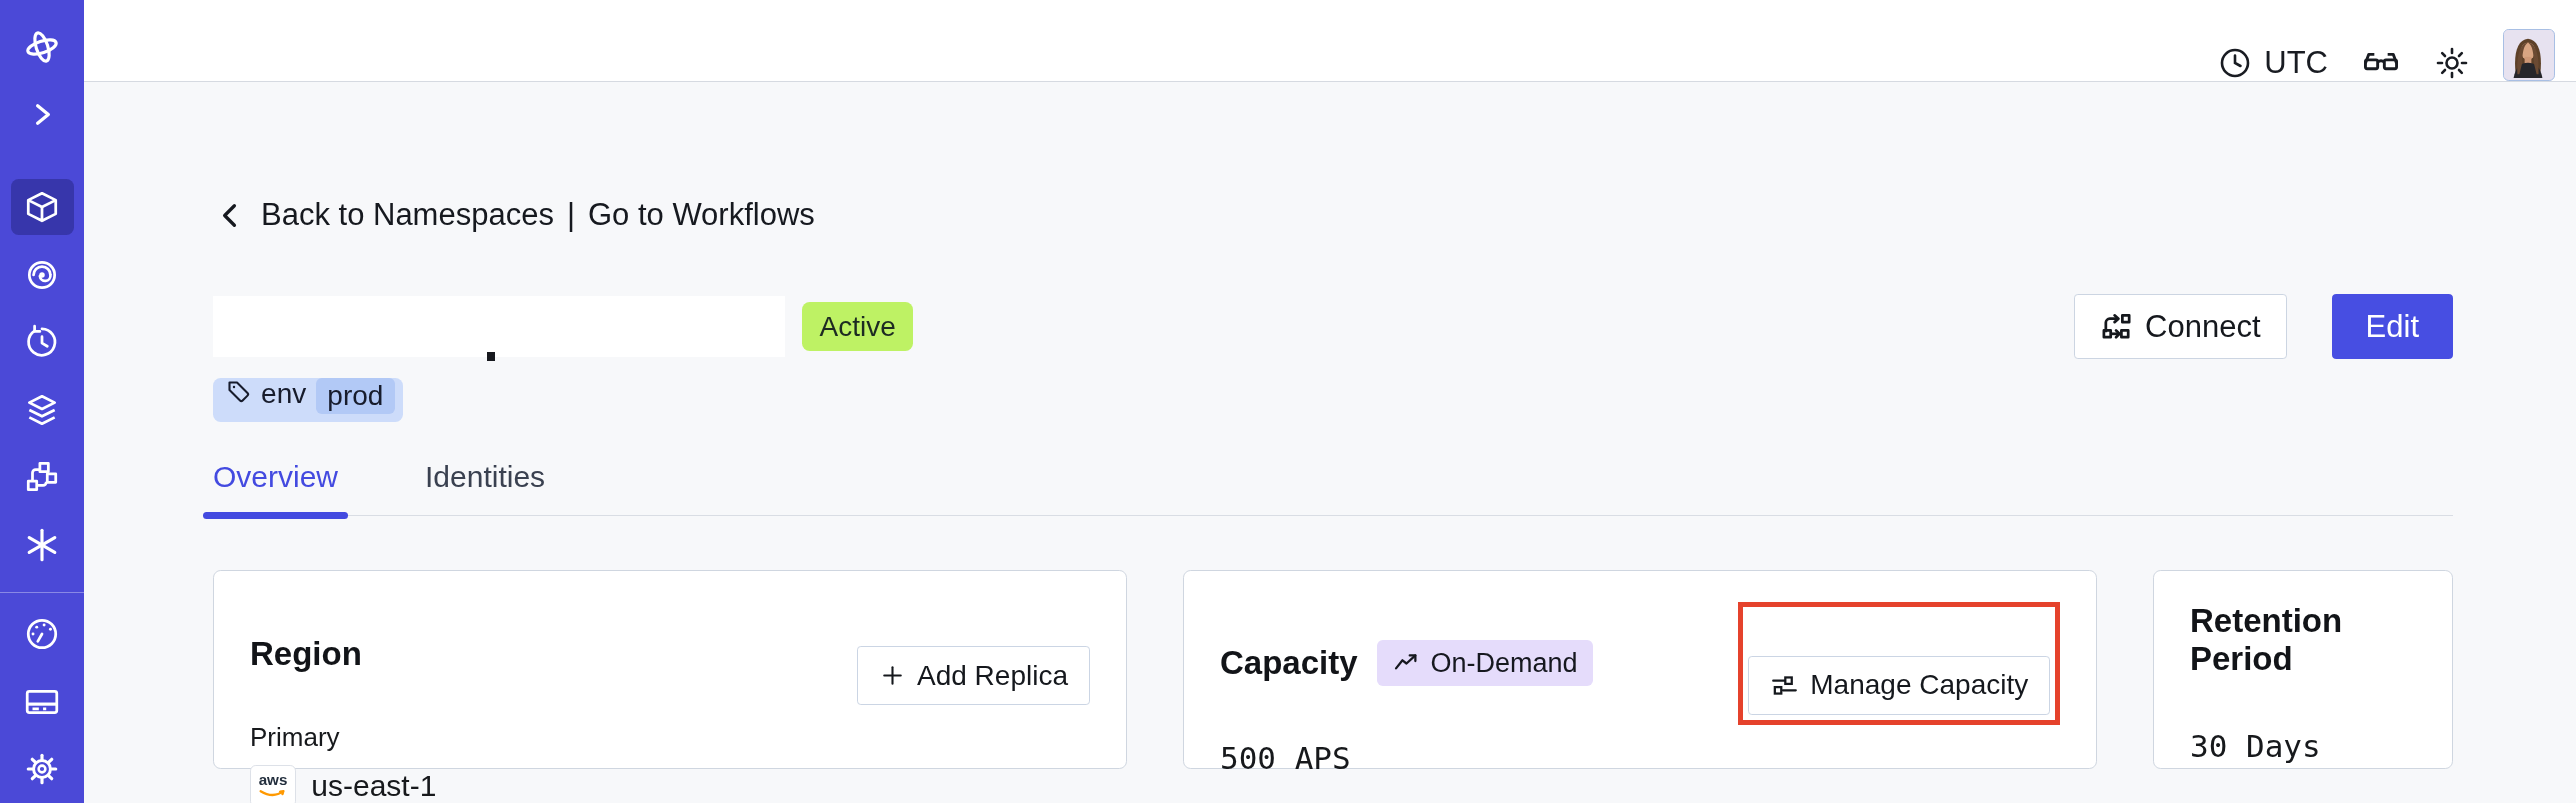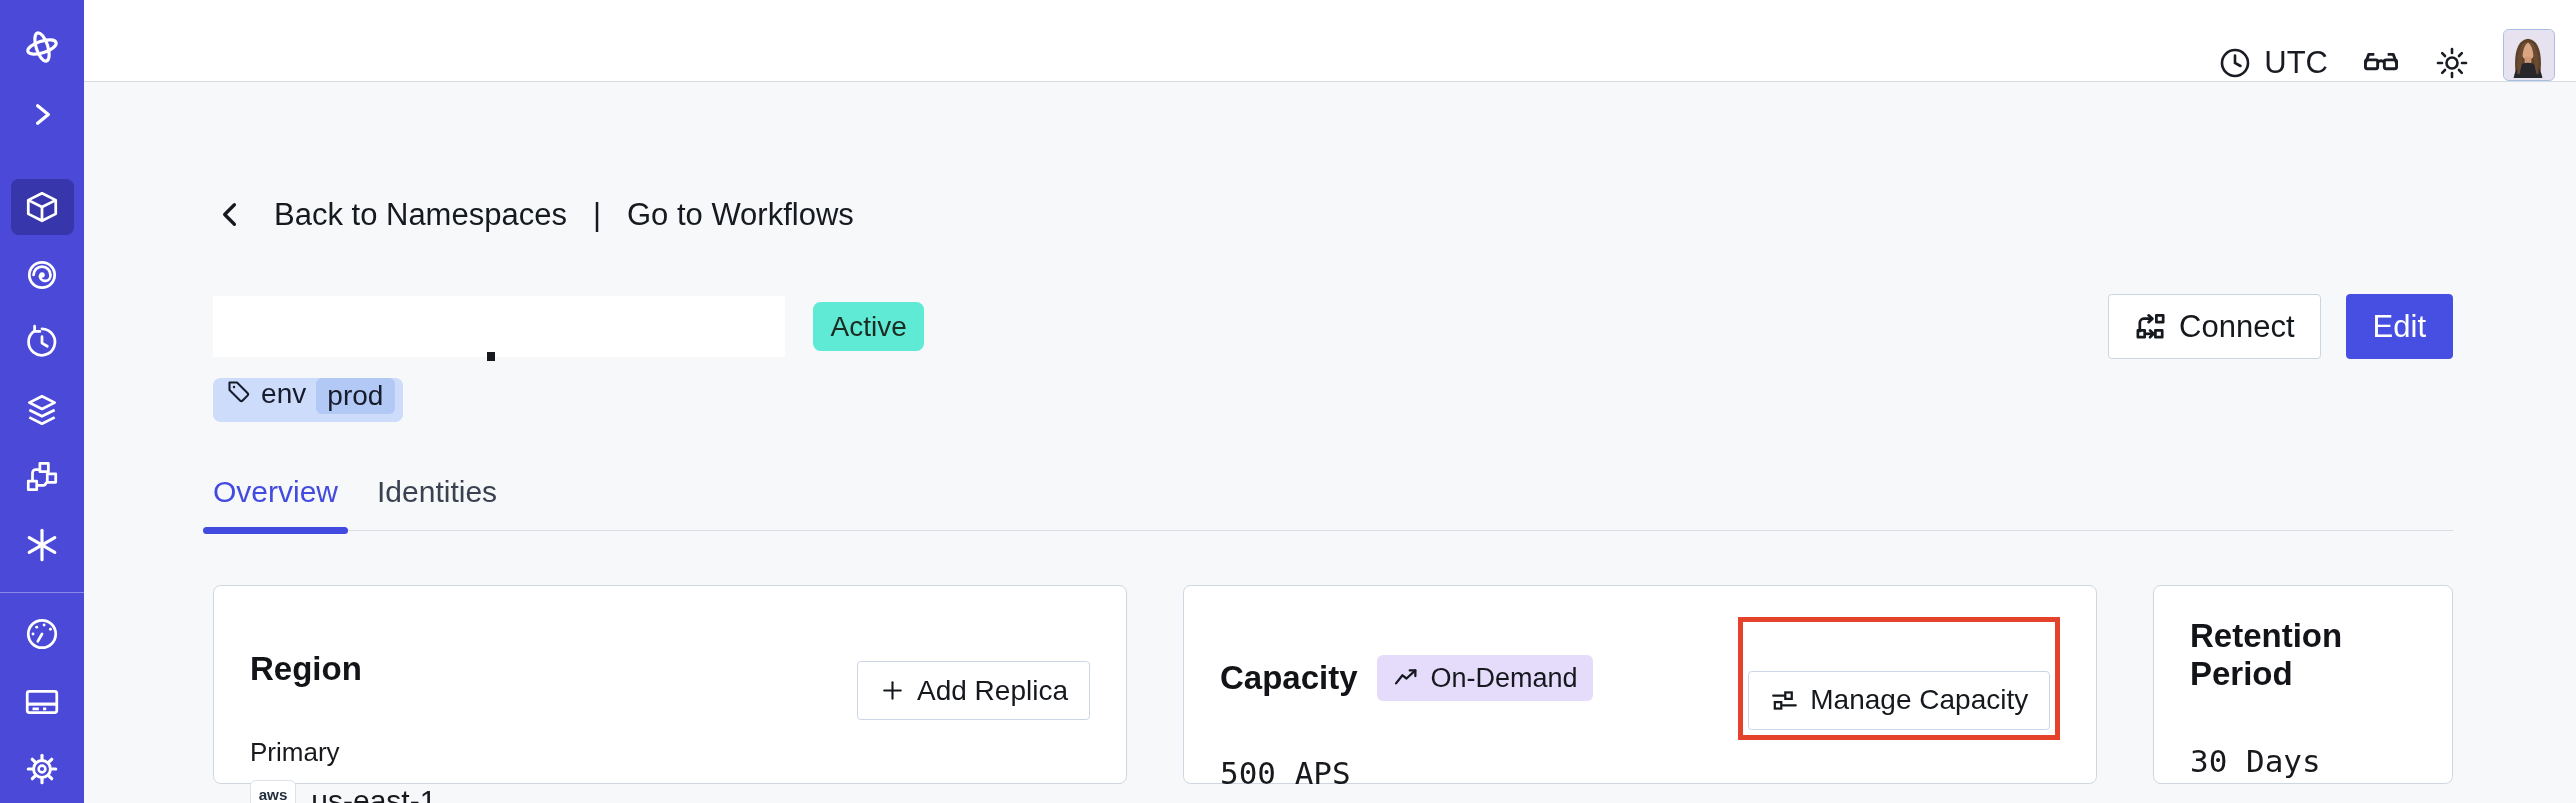--- a/index.html
+++ b/index.html
@@ -39,60 +39,60 @@
   .topbar-icon { cursor: pointer; }
   .avatar {
     width: 52px; height: 52px; border-radius: 5.8px; overflow: hidden;
     border: 1.9px solid #a8bfe4; cursor: pointer; background: #e7e2f0;
   }
 
   
   .content { flex: 1; padding: 0 123px 0 129px; }
 
   .breadcrumb {
-    margin-top: 115px; display: flex; gap: 26px;
+    margin-top: 115px; display: flex; align-items: center; gap: 13px;
     font-size: 31px; font-weight: 500; color: #16191f;
   }
   .crumb { cursor: pointer; }
   .crumb-sep { font-weight: 400; color: #16191f; }
 
   .title-row { margin-top: 61px; display: flex; align-items: center; justify-content: space-between; }
   .title-left { display: flex; align-items: center; gap: 17.3px; }
   .name-redaction { position: relative; width: 572px; height: 61px; background: #ffffff; }
   .name-redaction::after {
     content: ""; position: absolute; left: 274px; bottom: -3.8px;
     width: 7.7px; height: 8.6px; background: #17191e;
   }
   .status-badge {
-    background: #5eead4; color: #1d2b22; font-size: 28px;
-    padding: 8.6px 17.3px; border-radius: 7.7px; margin-left: 11px;
+    background: #bef264; color: #1d2b22; font-size: 28px;
+    padding: 8.6px 17.3px; border-radius: 7.7px;
   }
   .title-actions { display: flex; align-items: center; gap: 25px; }
   .btn {
     display: inline-flex; align-items: center; gap: 10px;
     background: #ffffff; border: 1.9px solid #ccd5e2; border-radius: 3.8px;
     font-size: 31px; color: #15181d; height: 65px; padding: 0 25px;
     cursor: pointer; font-family: inherit;
   }
   .btn-primary {
-    background: #474ee2; border-color: #474ee2; color: #ffffff; padding: 0 26px;
+    background: #474ee2; border-color: #474ee2; color: #ffffff; padding: 0 33px; margin-left: 20px;
   }
 
   .tag-row { margin-top: 19px; }
   .tag-chip {
     display: inline-flex; gap: 9.6px;
     background: #cddcfa; border-radius: 7.7px; height: 44px; padding: 0 7.7px 0 11.5px;
     font-size: 28px; color: #171c2c; cursor: pointer;
   }
   .tag-inner {
     background: #b2c9f6; border-radius: 5.8px; height: 36px;
     display: inline-flex; align-items: center; padding: 0 11.5px;
   }
 
-  .tabs { margin-top: 53px; display: flex; gap: 39px; border-bottom: 1.9px solid #d9dde4; }
+  .tabs { margin-top: 38px; display: flex; gap: 87px; border-bottom: 1.9px solid #d9dde4; }
   .tab { font-size: 30px; padding-bottom: 21px; color: #3a4150; cursor: pointer; position: relative; }
   .tab--active { color: #434ae0; font-weight: 500; }
   .tab--active::after {
     content: ""; position: absolute; left: -9.6px; right: -9.6px; bottom: -3.8px;
     height: 6.7px; background: #434ae0; border-radius: 3.8px;
   }
 
   .cards { margin-top: 54px; display: flex; gap: 56px; }
   .card {
     background: #ffffff; border: 1.9px solid #cfd6e0; border-radius: 7.7px;

